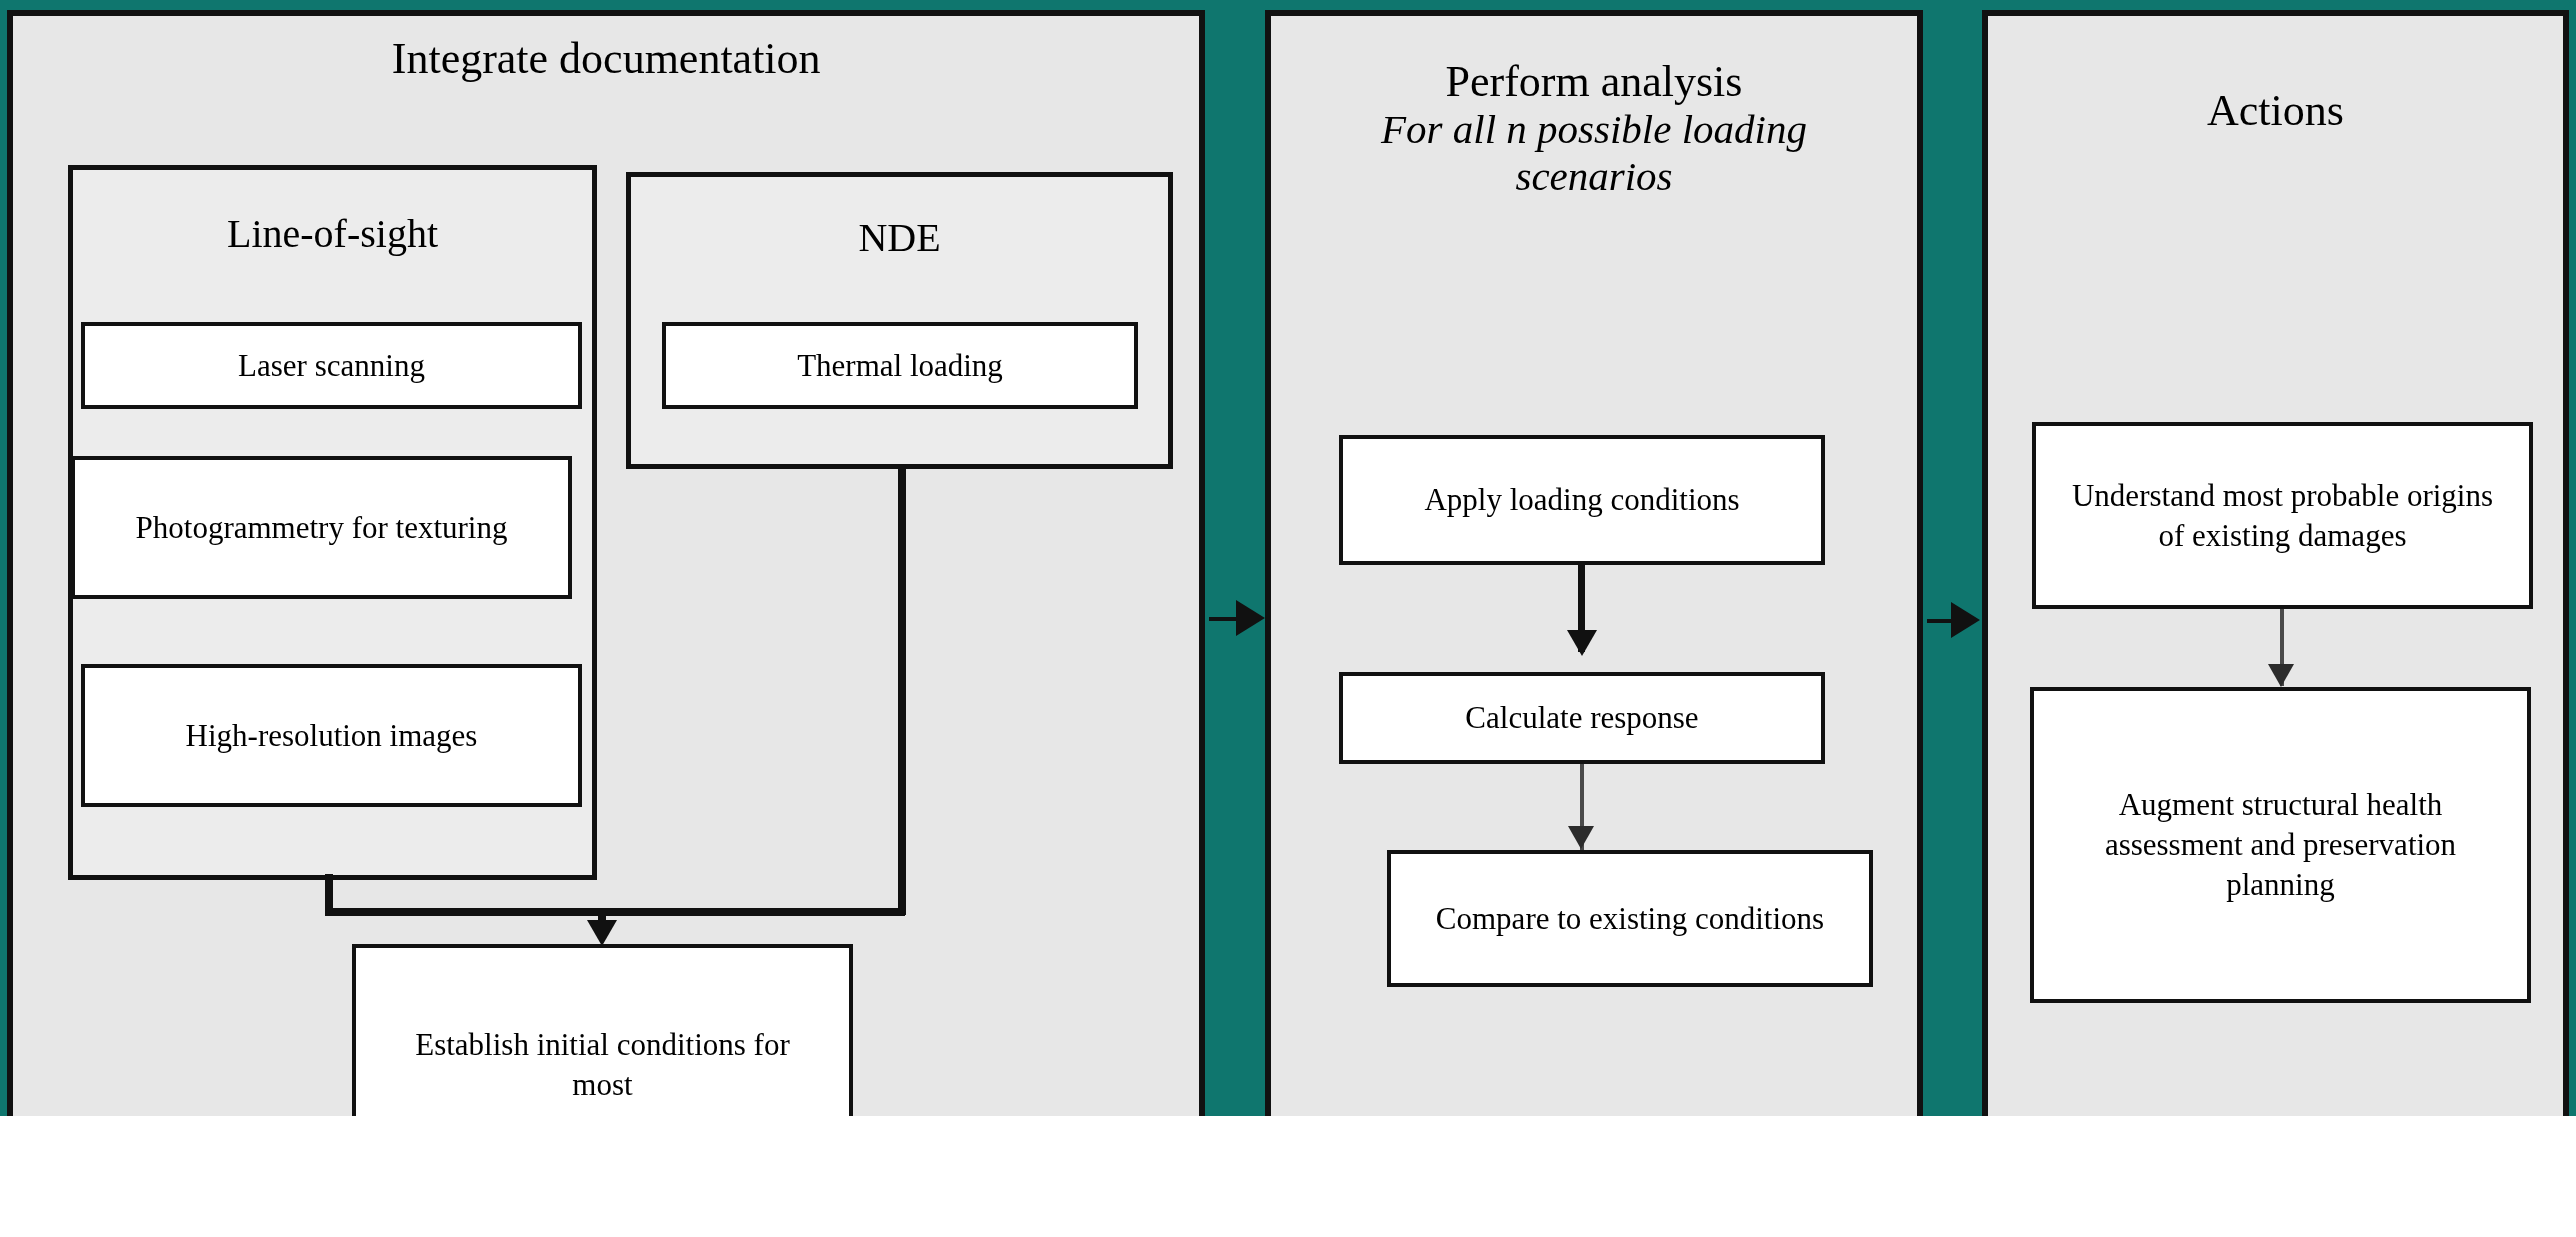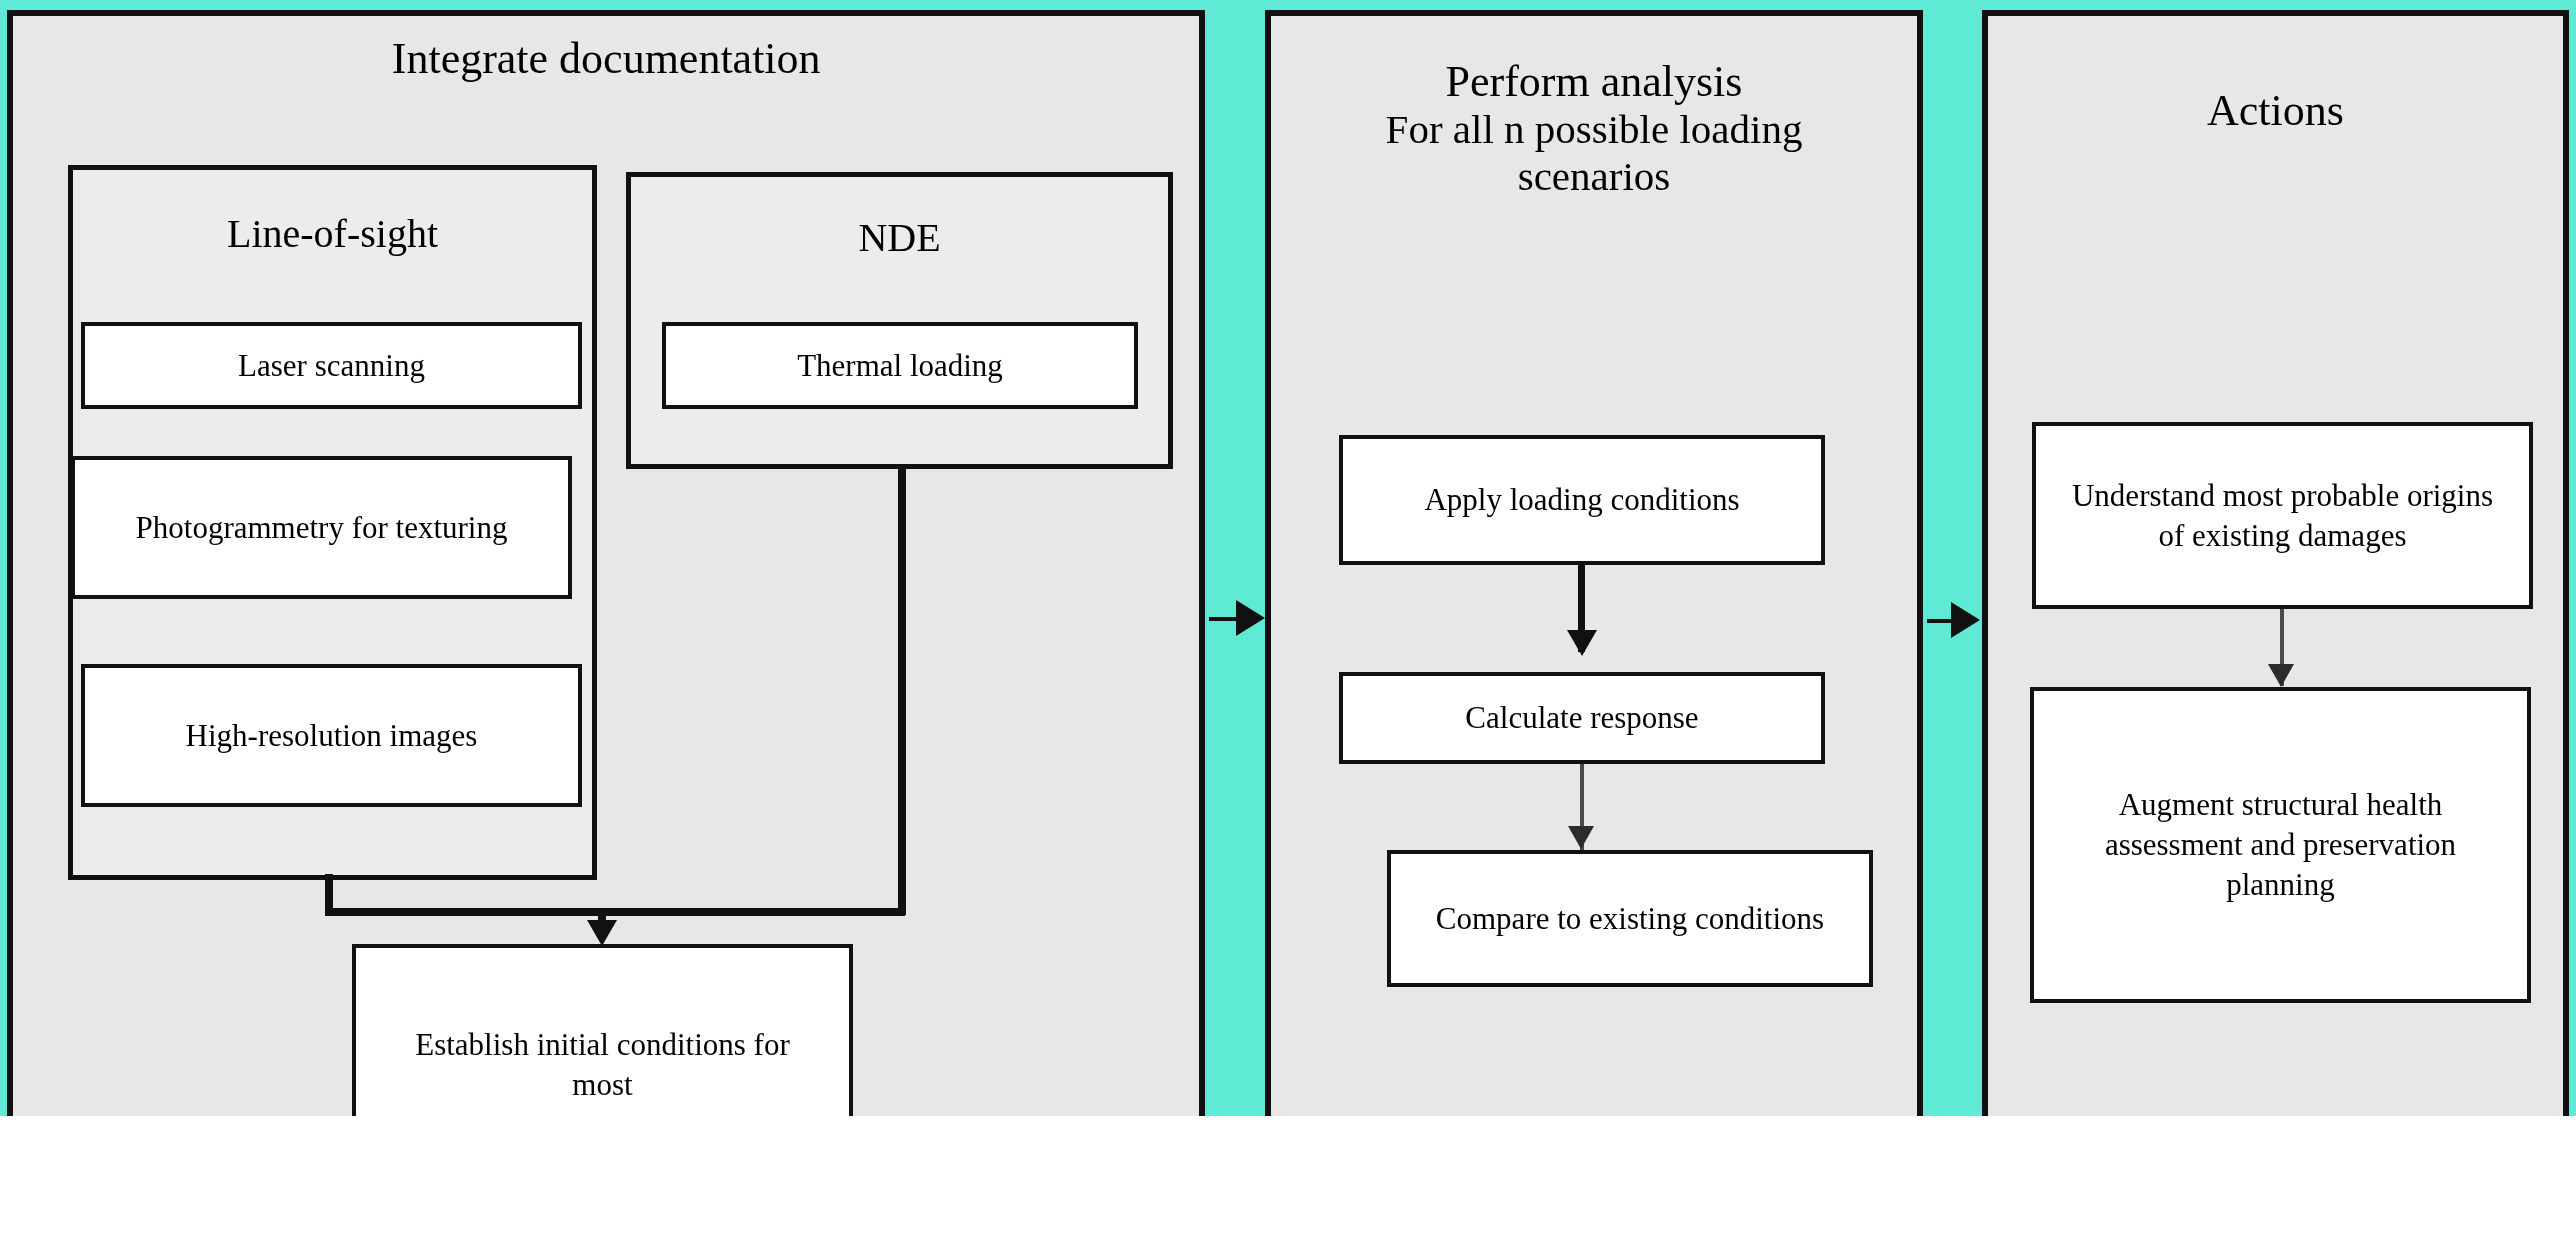--- a/index.html
+++ b/index.html
@@ -4,21 +4,21 @@
 <style>
   html, body {
     margin: 0;
     padding: 0;
     background: #ffffff;
   }
   #canvas {
     position: relative;
     width: 2576px;
     height: 1116px;
-    background: #5eead4;
+    background: #0f766e;
     font-family: "Liberation Serif", "DejaVu Serif", serif;
     color: #000000;
     overflow: hidden;
   }
 
   
   .panel {
     position: absolute;
     background: #e7e7e7;
     border: 6.4px solid #111111;
@@ -35,20 +35,21 @@
     font-weight: normal;
     white-space: nowrap;
   }
   .panel-subtitle {
     position: absolute;
     left: 0;
     right: 0;
     text-align: center;
     font-size: 41px;
     line-height: 1.14;
+    font-style: italic;
   }
 
   
   .group-box {
     position: absolute;
     background: #ececec;
     border: 5px solid #111111;
     box-sizing: border-box;
   }
   .group-title {

